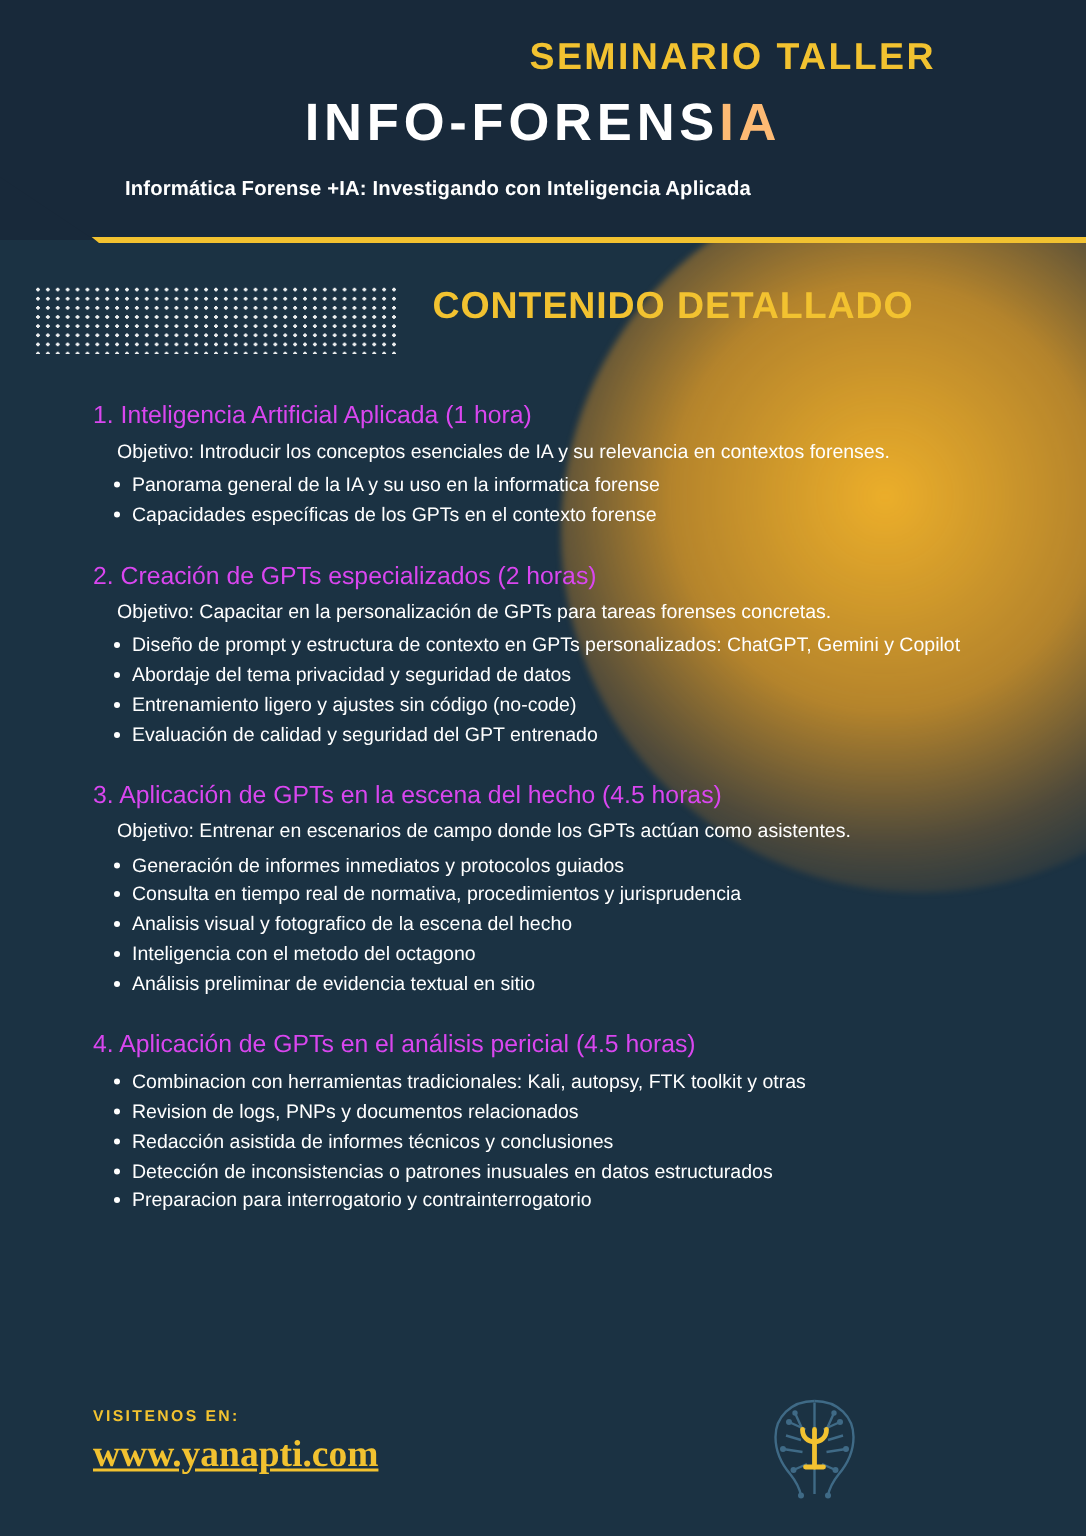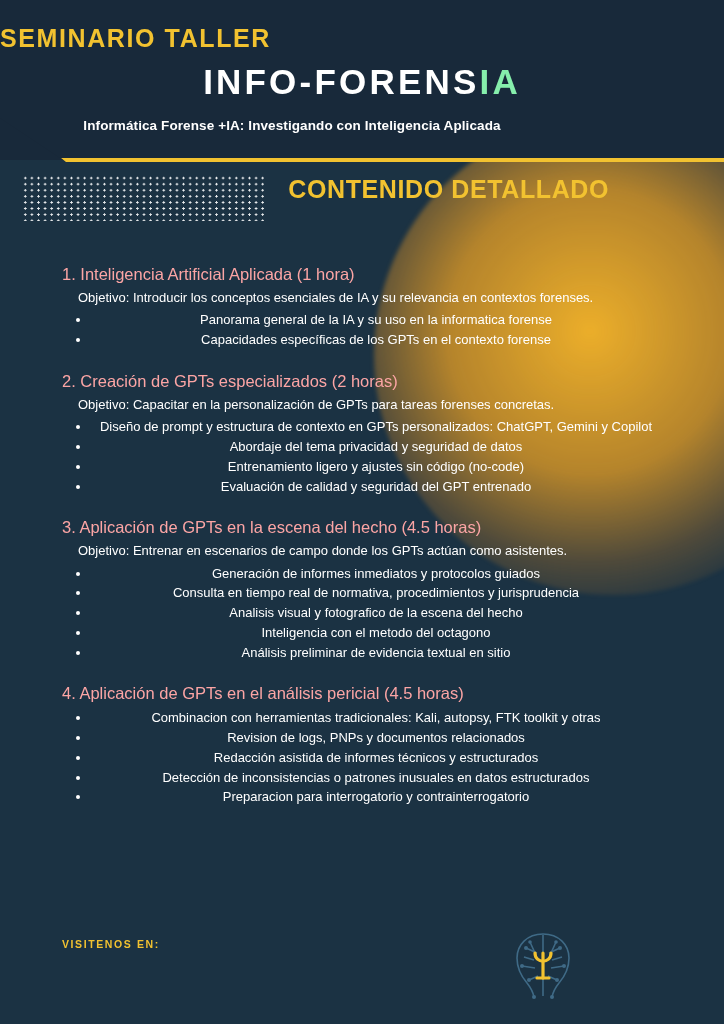--- a/index.html
+++ b/index.html
@@ -60,53 +60,53 @@
     width: 724px;
     height: 162px;
     clip-path: polygon(0 0, 12px 0, 12px 118px, 66px 162px, 724px 162px, 724px 157px, 68px 157px, 6px 110px, 6px 0);
     background: #f2c230;
   }
   .seminario {
     position: absolute;
     top: 24px;
     left: 0;
     width: 624px;
-    text-align: left;
+    text-align: right;
     color: #f2c230;
     font-size: 25px;
     font-weight: bold;
     letter-spacing: 1.6px;
   }
   .title {
     position: absolute;
     top: 62px;
     left: 0;
     width: 724px;
     text-align: center;
     color: #ffffff;
     font-size: 35px;
     font-weight: bold;
     letter-spacing: 3.2px;
   }
-  .title .ia { color: #86efac; }
+  .title .ia { color: #fdba74; }
   .subtitle {
     position: absolute;
     top: 118px;
     left: 0;
     width: 584px;
     text-align: center;
     color: #ffffff;
     font-size: 13.5px;
     font-weight: bold;
     letter-spacing: 0.1px;
   }
   
   .section-row {
     position: relative;
-    margin-top: 7px;
+    margin-top: 22px;
     height: 62px;
     z-index: 3;
   }
   .dots {
     position: absolute;
     left: 22px;
     top: 8px;
     width: 242px;
     height: 46px;
     background-image: radial-gradient(#ffffff 1.1px, transparent 1.2px);
@@ -125,43 +125,42 @@
   
   .content {
     position: relative;
     z-index: 3;
     padding: 24px 60px 0 62px;
     color: #ffffff;
   }
   .block { margin-bottom: 22px; }
   .block:last-child { margin-bottom: 0; }
   .block-title {
-    color: #fca5a5;
+    color: #d946ef;
     font-size: 16.5px;
-    margin: 12px 0 5px 0;
+    margin: 0 0 5px 0;
     font-weight: normal;
   }
   .block-objective {
     font-size: 13px;
     line-height: 1.34;
     margin: 0 0 4px 16px;
     color: #ffffff;
     text-align: justify;
   }
   ul.bullets {
     list-style: none;
     margin: 0;
     padding: 0 0 0 26px;
   }
   ul.bullets li {
     position: relative;
     font-size: 13px;
     line-height: 1.52;
     color: #ffffff;
-    text-align: center;
   }
   ul.bullets li:before {
     content: "";
     position: absolute;
     left: -12px;
     top: 8px;
     width: 4px;
     height: 4px;
     border-radius: 50%;
     background: #ffffff;
@@ -254,30 +253,31 @@
         <li>Inteligencia con el metodo del octagono</li>
         <li>Análisis preliminar de evidencia textual en sitio</li>
       </ul>
     </div>
 
     <div class="block">
       <h2 class="block-title">4. Aplicación de GPTs en el análisis pericial (4.5 horas)</h2>
       <ul class="bullets">
         <li>Combinacion con herramientas tradicionales: Kali, autopsy, FTK toolkit y otras</li>
         <li>Revision de logs, PNPs y documentos relacionados</li>
-        <li>Redacción asistida de informes técnicos y estructurados</li>
+        <li>Redacción asistida de informes técnicos y conclusiones</li>
         <li>Detección de inconsistencias o patrones inusuales en datos estructurados</li>
         <li>Preparacion para interrogatorio y contrainterrogatorio</li>
       </ul>
     </div>
 
   </div>
 
   <div class="footer">
     <div class="visit-label">VISITENOS EN:</div>
+    <a class="site-url" href="#">www.yanapti.com</a>
     <div class="logo">
       <svg width="78" height="78" viewBox="0 0 78 78" xmlns="http://www.w3.org/2000/svg">
         <g fill="none" stroke="#3f6a86" stroke-width="1.6">
           <path d="M39 8 C23 8 13 19 13 32 C13 42 17 50 23 57 C27 62 29 66 30 71"></path>
           <path d="M39 8 C55 8 65 19 65 32 C65 42 61 50 55 57 C51 62 49 66 48 71"></path>
           <path d="M39 9 L39 70"></path>
           <path d="M22 22 L33 27 M56 22 L45 27 M18 40 L31 42 M60 40 L47 42 M25 54 L34 50 M53 54 L44 50"></path>
           <path d="M26 16 L31 27 M52 16 L47 27 M20 31 L30 34 M58 31 L48 34"></path>
         </g>
         <g fill="#3f6a86">

